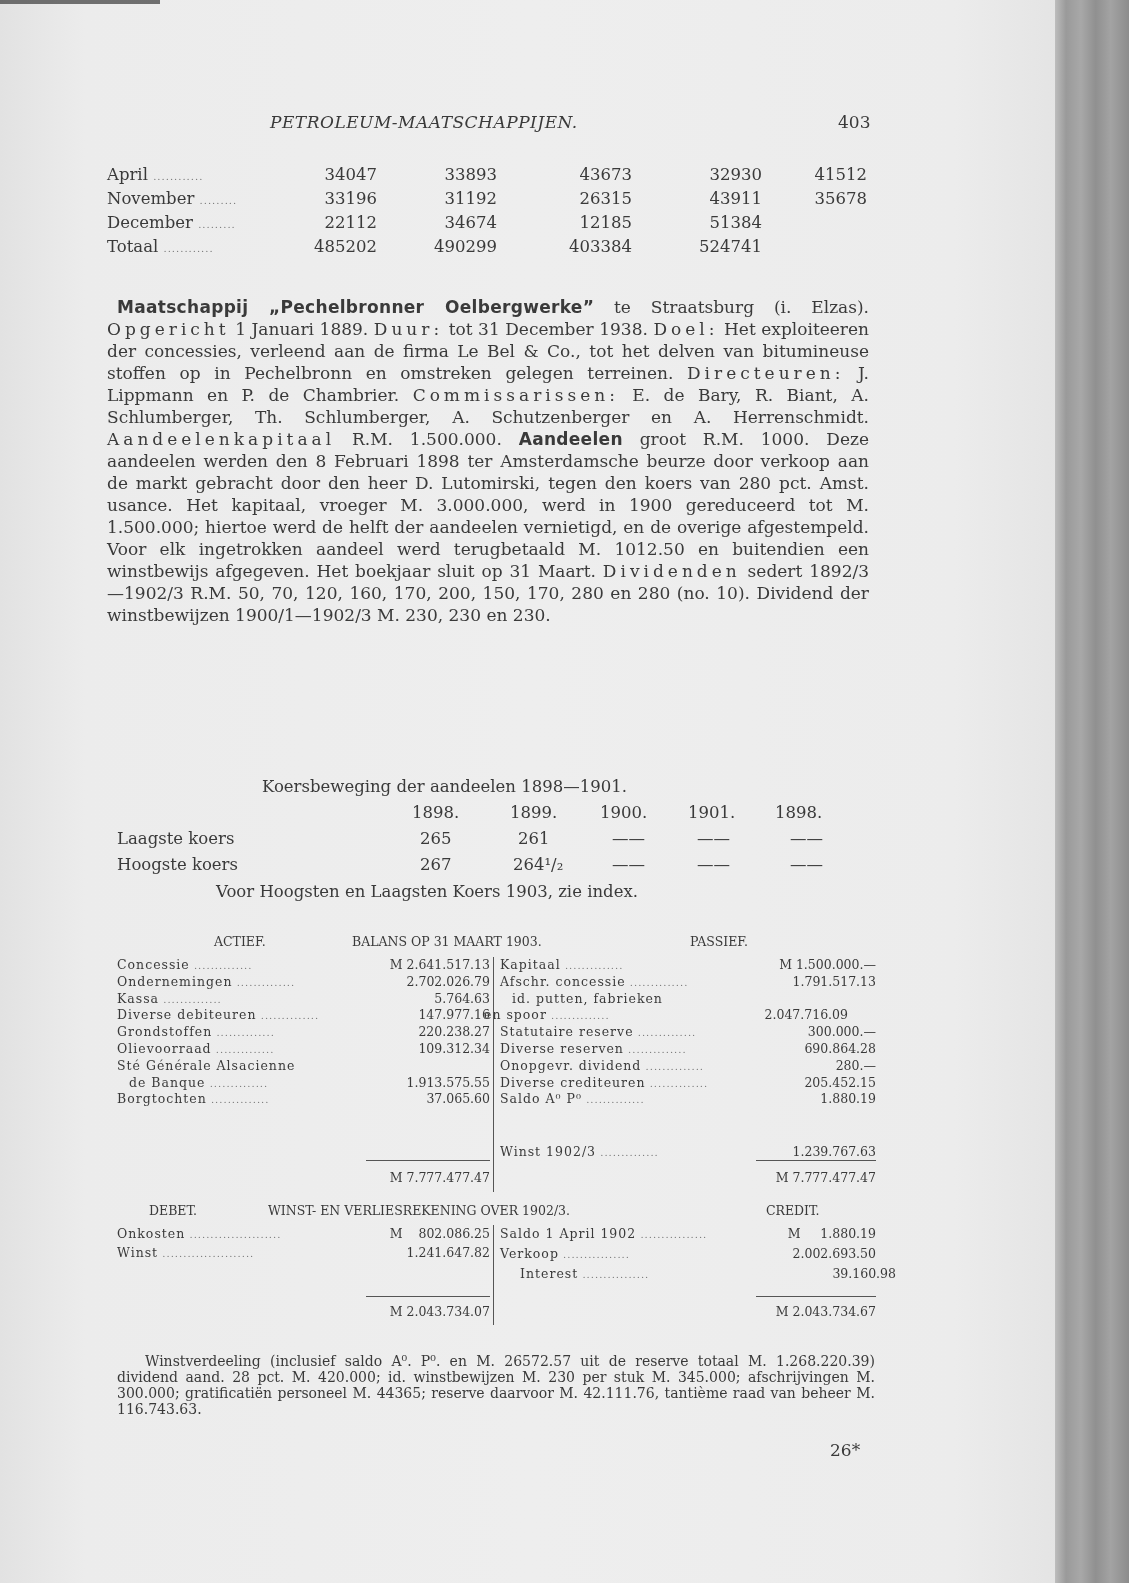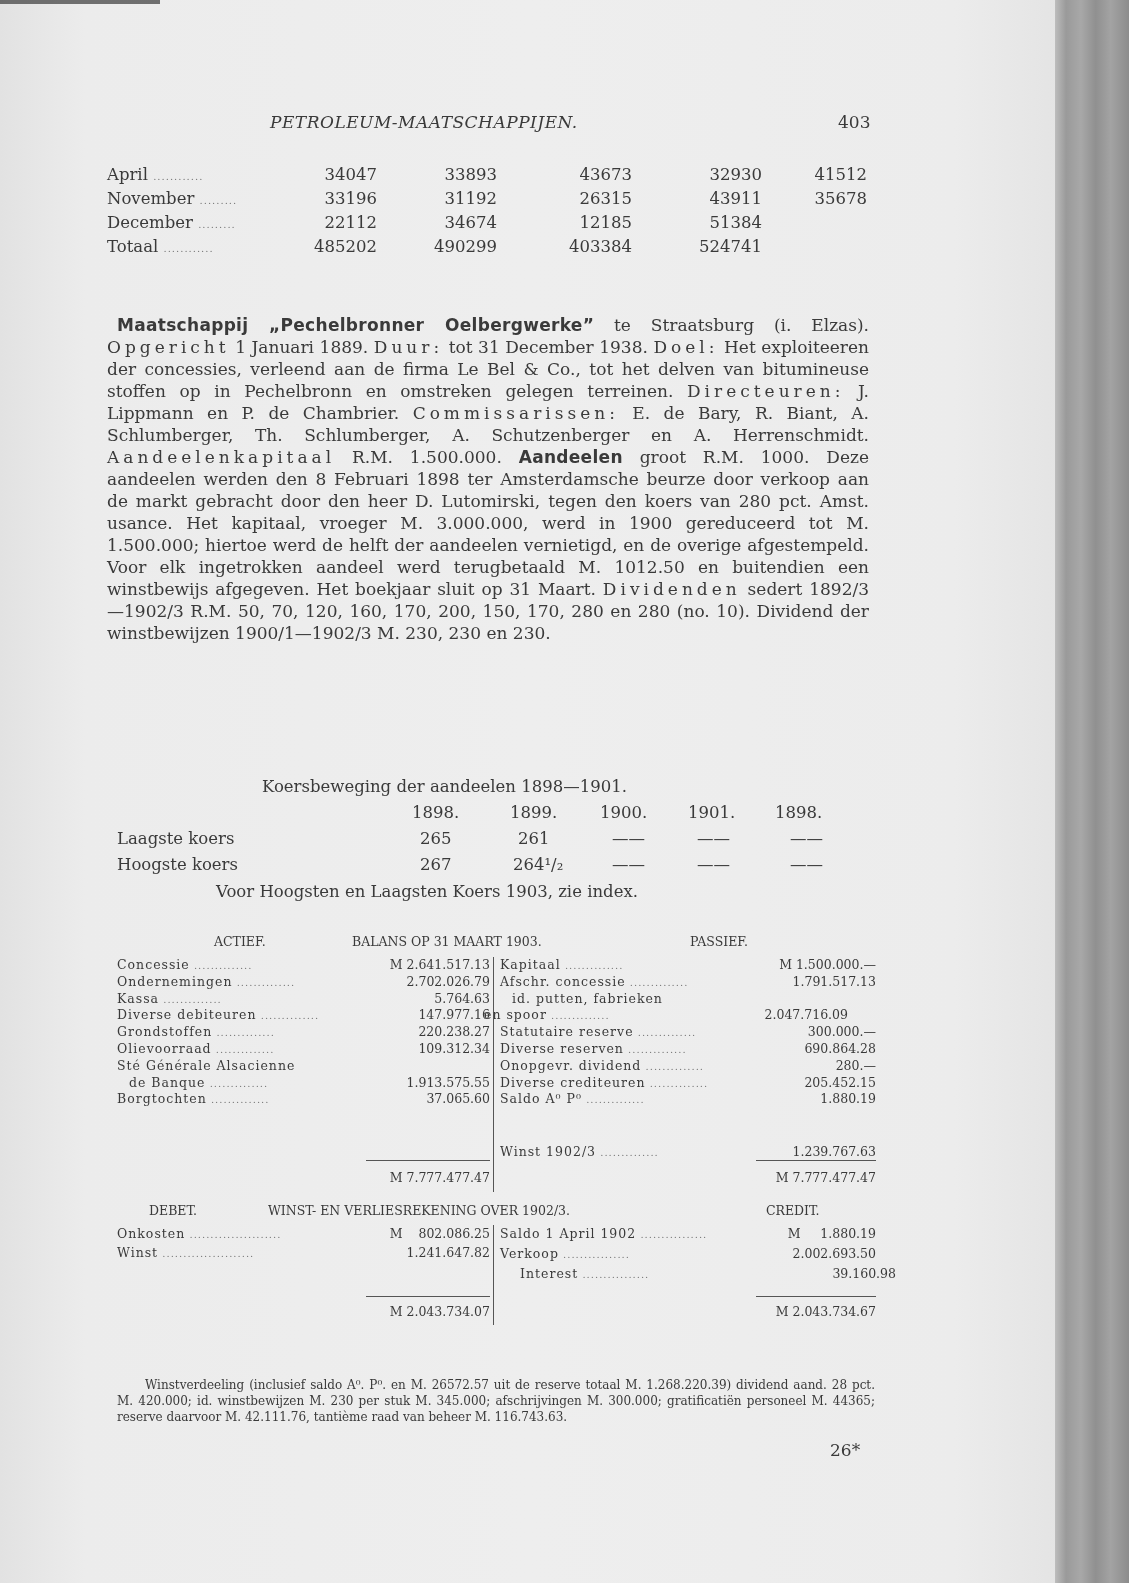--- a/index.html
+++ b/index.html
@@ -34,21 +34,21 @@
   .para p { margin:0; }
   .bold { font-family:"DejaVu Sans", sans-serif; font-weight:bold; font-size:17px; letter-spacing:.3px; }
   .spaced { letter-spacing:4px; }
 
   .kt { font-size:16.5px; }
   .small { font-family:"DejaVu Serif", serif; font-size:12.5px; }
   .bal .ln { position:absolute; white-space:nowrap; }
   .r { text-align:right; }
   .vline { position:absolute; width:1px; background:#555; }
   .hline { position:absolute; height:1px; background:#555; }
-  .foot { font-family:"DejaVu Serif", serif; font-size:12px; line-height:16px; position:absolute; left:117px; width:758px; text-align:justify;margin-top:24px; }
+  .foot { font-family:"DejaVu Serif", serif; font-size:14px; line-height:16px; position:absolute; left:117px; width:758px; text-align:justify; }
   .foot p{margin:0;}
 </style>
 </head>
 <body>
 
 <div class="page"></div>
 <div class="binding"></div>
 <div class="topedge"></div>
 
 <div class="abs runhead" style="left:270px;top:112px;">PETROLEUM-MAATSCHAPPIJEN.</div>
@@ -81,21 +81,21 @@
   <div class="row" style="left:107px;top:237px;">
     <span class="lab"><span>Totaal</span> <span class="dots">............</span></span>
     <span class="num" style="left:180px;width:90px;">485202</span>
     <span class="num" style="left:300px;width:90px;">490299</span>
     <span class="num" style="left:435px;width:90px;">403384</span>
     <span class="num" style="left:565px;width:90px;">524741</span>
   </div>
 </div>
 
 <div class="para" style="top:296px;">
-  <p style="text-indent:10px;margin-top:18px;"><span class="bold">Maatschappij „Pechelbronner Oelbergwerke”</span><span> te</span>
+  <p style="text-indent:10px;"><span class="bold">Maatschappij „Pechelbronner Oelbergwerke”</span><span> te</span>
   <span>Straatsburg (i. Elzas). </span><span class="spaced">Opgericht</span><span> 1 Januari 1889. </span><span class="spaced">Duur:</span><span> tot 31 December 1938. </span><span class="spaced">Doel:</span><span> Het exploiteeren der concessies, verleend aan de firma Le Bel &amp; Co., tot het delven van bitumineuse stoffen op in Pechelbronn en omstreken gelegen terreinen. </span><span class="spaced">Directeuren:</span><span> J. Lippmann en P. de Chambrier. </span><span class="spaced">Commissarissen:</span><span> E. de Bary, R. Biant, A. Schlumberger, Th. Schlumberger, A. Schutzenberger en A. Herrenschmidt. </span><span class="spaced">Aandeelenkapitaal</span><span> R.M. 1.500.000. </span><span class="bold">Aandeelen</span><span> groot R.M. 1000. Deze aandeelen werden den 8 Februari 1898 ter Amsterdamsche beurze door verkoop aan de markt gebracht door den heer D. Lutomirski, tegen den koers van 280 pct. Amst. usance. Het kapitaal, vroeger M. 3.000.000, werd in 1900 gereduceerd tot M. 1.500.000; hiertoe werd de helft der aandeelen vernietigd, en de overige afgestempeld. Voor elk ingetrokken aandeel werd terugbetaald M. 1012.50 en buitendien een winstbewijs afgegeven. Het boekjaar sluit op 31 Maart. </span><span class="spaced">Dividenden</span><span> sedert 1892/3—1902/3 R.M. 50, 70, 120, 160, 170, 200, 150, 170, 280 en 280 (no. 10). Dividend der winstbewijzen 1900/1—1902/3 M. 230, 230 en 230.</span></p>
 </div>
 
 <div class="kt">
   <div class="abs" style="left:262px;top:777px;">Koersbeweging der aandeelen 1898—1901.</div>
   <div class="abs" style="left:412px;top:803px;">1898.</div>
   <div class="abs" style="left:510px;top:803px;">1899.</div>
   <div class="abs" style="left:600px;top:803px;">1900.</div>
   <div class="abs" style="left:688px;top:803px;">1901.</div>
   <div class="abs" style="left:775px;top:803px;">1898.</div>

